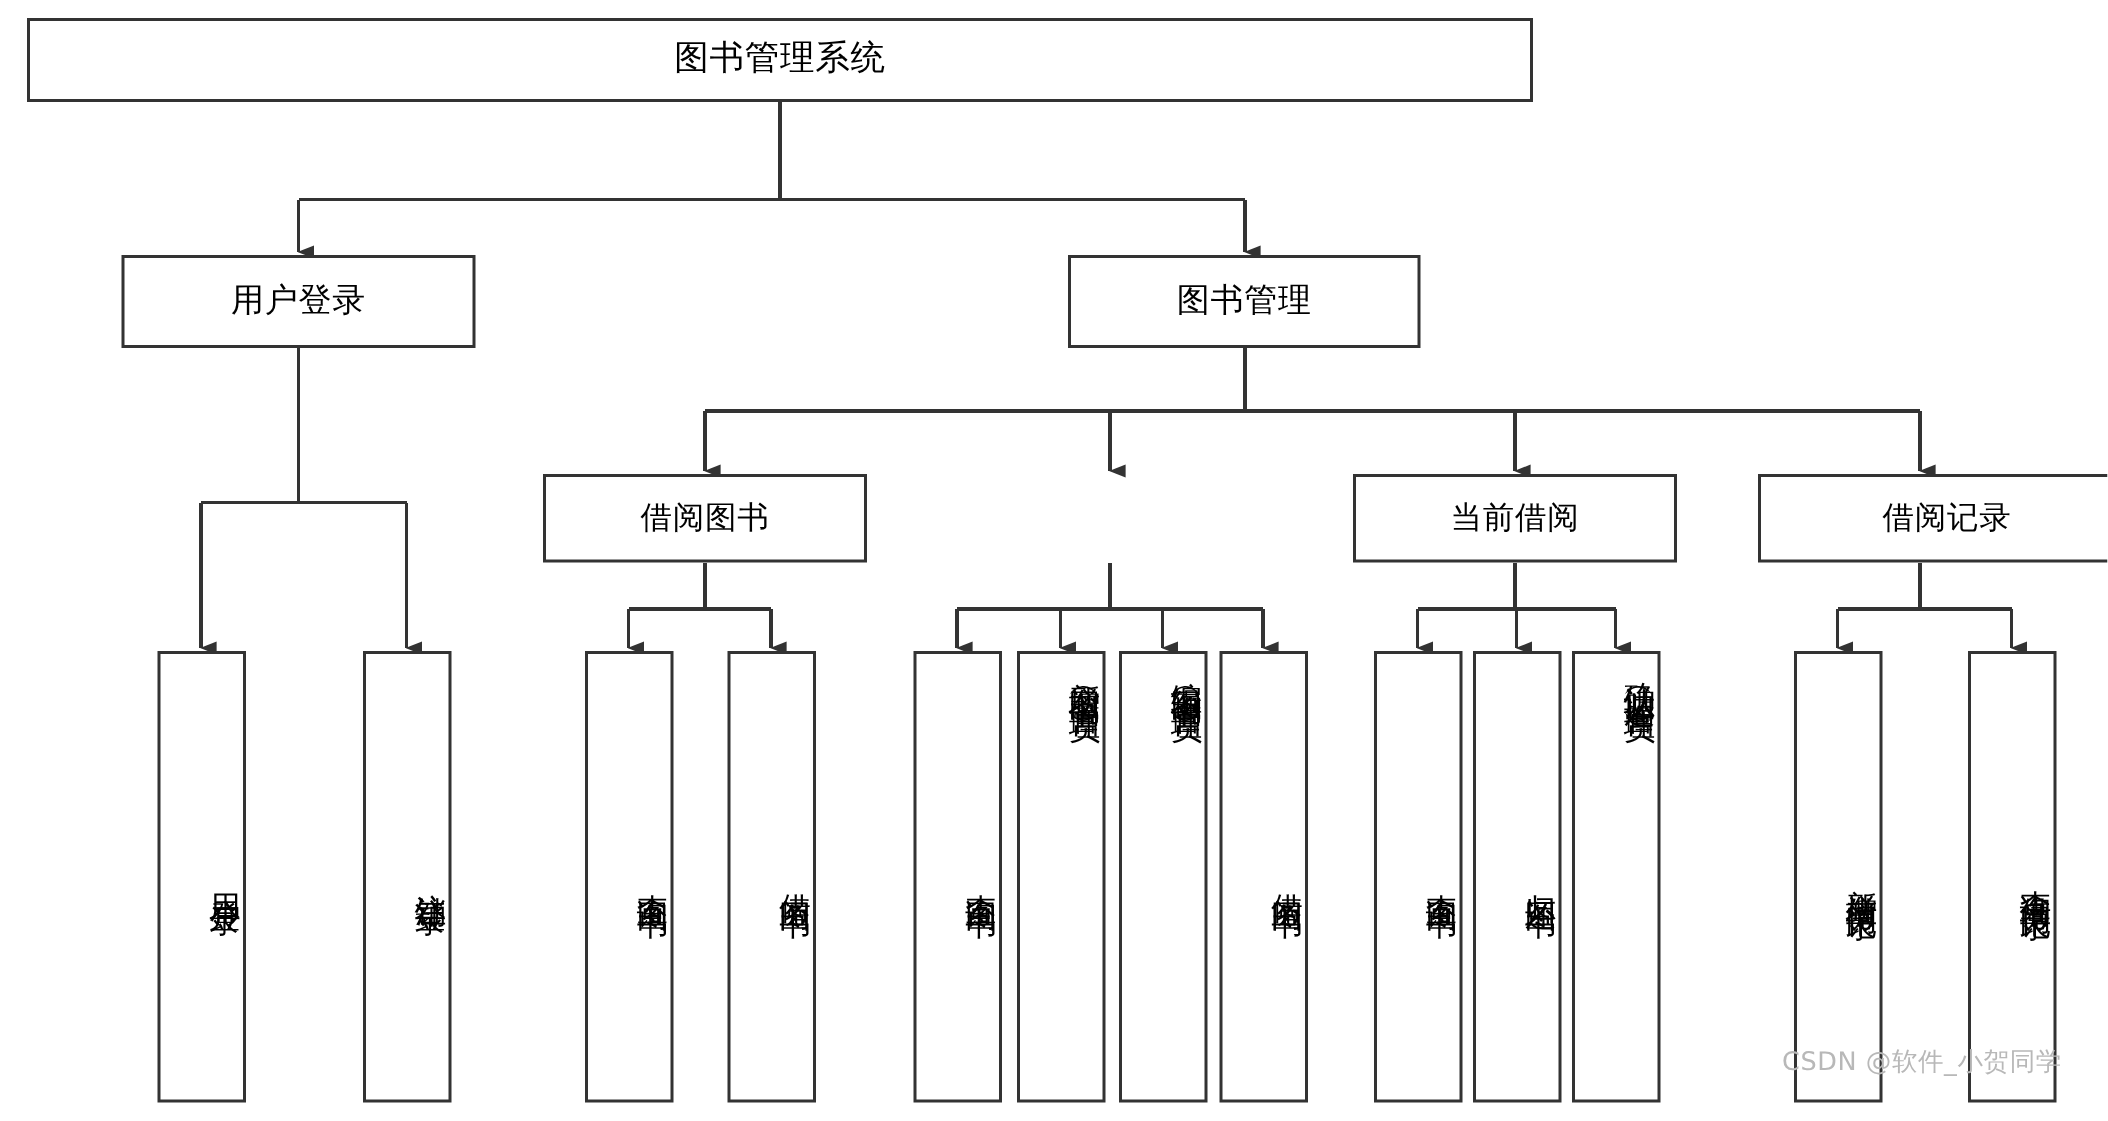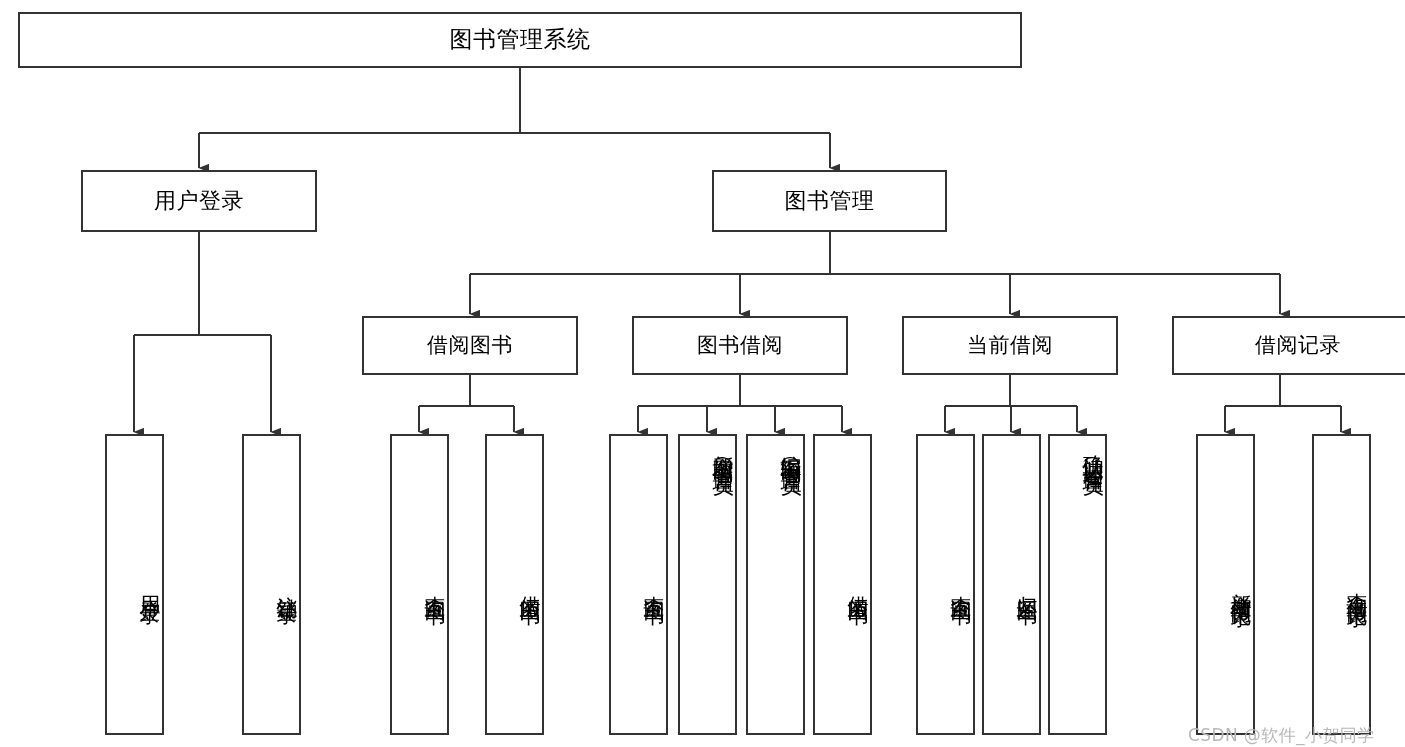--- a/index.html
+++ b/index.html
@@ -138,23 +138,20 @@
   <div class="node level2" style="left: 81px; top: 170px; width: 236px; height: 62px;">
     <span class="label">用户登录</span>
   </div>
   <div class="node level2" style="left: 712px; top: 170px; width: 235px; height: 62px; justify-content: center;">
     <span class="label">图书管理</span>
   </div>
 
   <div class="node level3" style="left: 362px; top: 316px; width: 216px; height: 59px;">
     <span class="label">借阅图书</span>
   </div>
-  <div class="node level3" style="left: 632px; top: 316px; width: 216px; height: 59px;">
-    <span class="label">图书借阅</span>
-  </div>
   <div class="node level3" style="left: 902px; top: 316px; width: 216px; height: 59px; text-align: center;">
     <span class="label">当前借阅</span>
   </div>
   <div class="node level3" style="left: 1172px; top: 316px; width: 252px; height: 59px;">
     <span class="label">借阅记录</span>
   </div>
 
   <div class="node leaf" style="left: 105px; top: 434px; width: 59px; height: 301px;">
     <span class="label">用户登录</span>
   </div>
@@ -188,15 +185,15 @@
   <div class="node leaf tall-text" style="left: 1048px; top: 434px; width: 59px; height: 301px;">
     <span class="label">确认归还（管理员）</span>
   </div>
   <div class="node leaf" style="left: 1196px; top: 434px; width: 59px; height: 301px;">
     <span class="label">新增借阅记录</span>
   </div>
   <div class="node leaf" style="left: 1312px; top: 434px; width: 59px; height: 301px;">
     <span class="label">查询借阅记录</span>
   </div>
 
-  <div class="watermark" style="left: 1188px; top: 724px; color: rgb(184, 184, 184);">CSDN @软件_小贺同学</div>
+  <div class="watermark" style="left: 1188px; top: 696px; color: rgb(184, 184, 184);">CSDN @软件_小贺同学</div>
 
 </div>
 
 </body></html>

